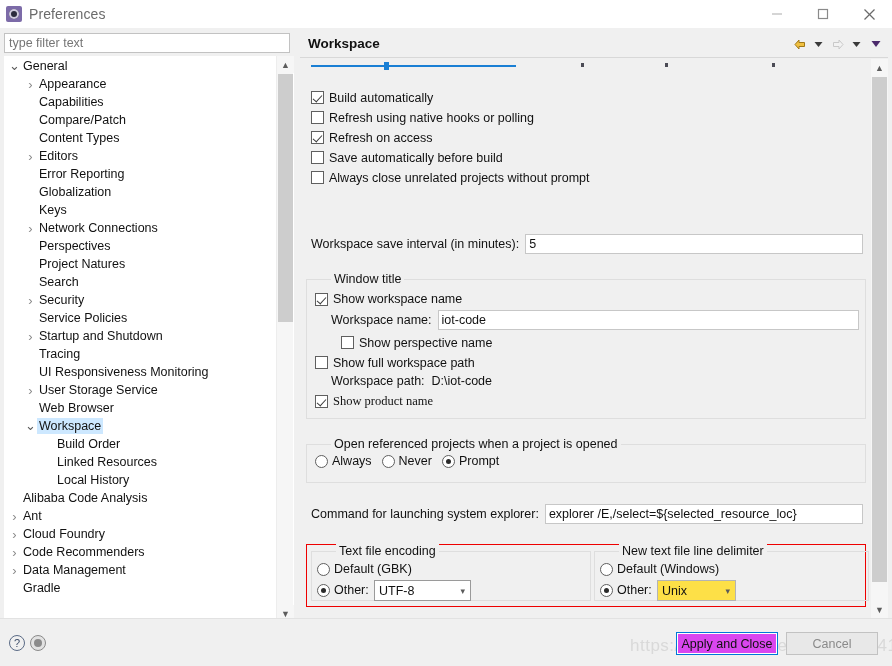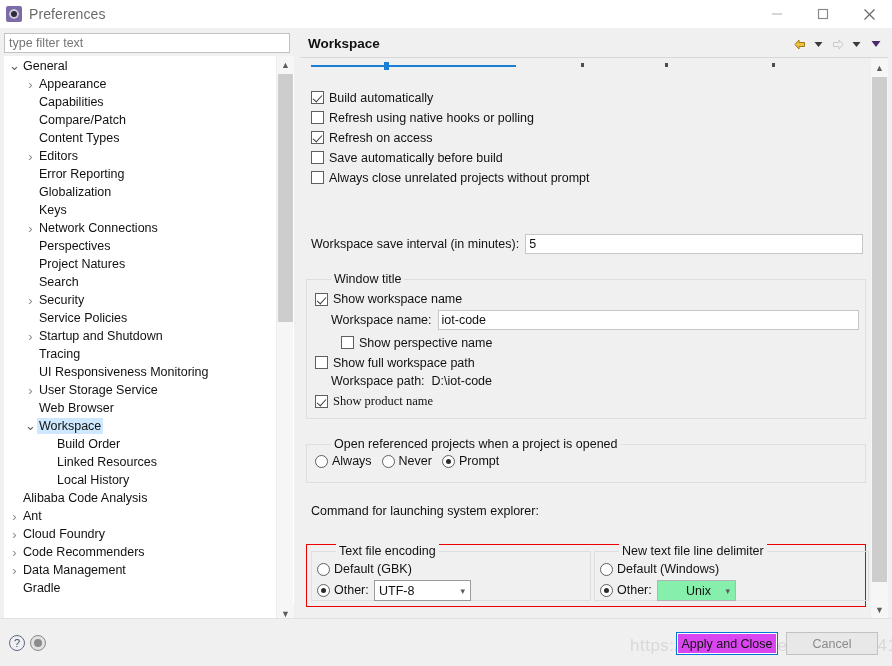--- a/index.html
+++ b/index.html
@@ -184,21 +184,21 @@
     width: 5px; height: 5px; border-radius: 50%; background: #2b2b2b;
   }
   .radio-item { display: flex; align-items: center; margin-right: 10px; }
   .radio-item .rlabel { font-size: 12.5px; color: #111; white-space: nowrap; }
 
   .combo {
     height: 21px; border: 1px solid #9a9a9a; background: #fff;
     display: flex; align-items: center; position: relative;
     font-size: 12.5px; color: #111; padding-left: 4px;
   }
-  .combo.disabled { background: #86efac; border-color: #b4b4b4; justify-content: center; }
+  .combo.disabled { background: #fde047; border-color: #b4b4b4; }
   .combo .carat {
     position: absolute; right: 5px; top: 0; height: 100%;
     display: flex; align-items: center; color: #5a5a5a; font-size: 9px;
   }
 
   
   .red-box {
     position: absolute; border: 1.5px solid #ee0000;
   }
 
@@ -527,20 +527,21 @@
               </div>
               <div class="radio-item">
                 <span class="radio sel"></span>
                 <span class="rlabel">Prompt</span>
               </div>
             </div>
         </div>
 
         <div class="field-row" style="left:11px; top:445px; width:552px;">
           <span class="field-label">Command for launching system explorer:</span>
+          <input class="txtfield" type="text" style="width: 320px; margin-left: 6px;" value="explorer /E,/select=${selected_resource_loc}">
         </div>
 
         <div class="red-box" style="left:6px; top:485px; width:560px; height:63px;"></div>
 
         <div class="groupbox" style="left:11px; top:492px; width:280px; height:50px; border-color:#dedede;">
           <span class="group-legend">Text file encoding</span>
           <div class="radio-item" style="position:absolute; left:5px; top:10px;">
             <span class="radio"></span>
             <span class="rlabel">Default (GBK)</span>
           </div>

